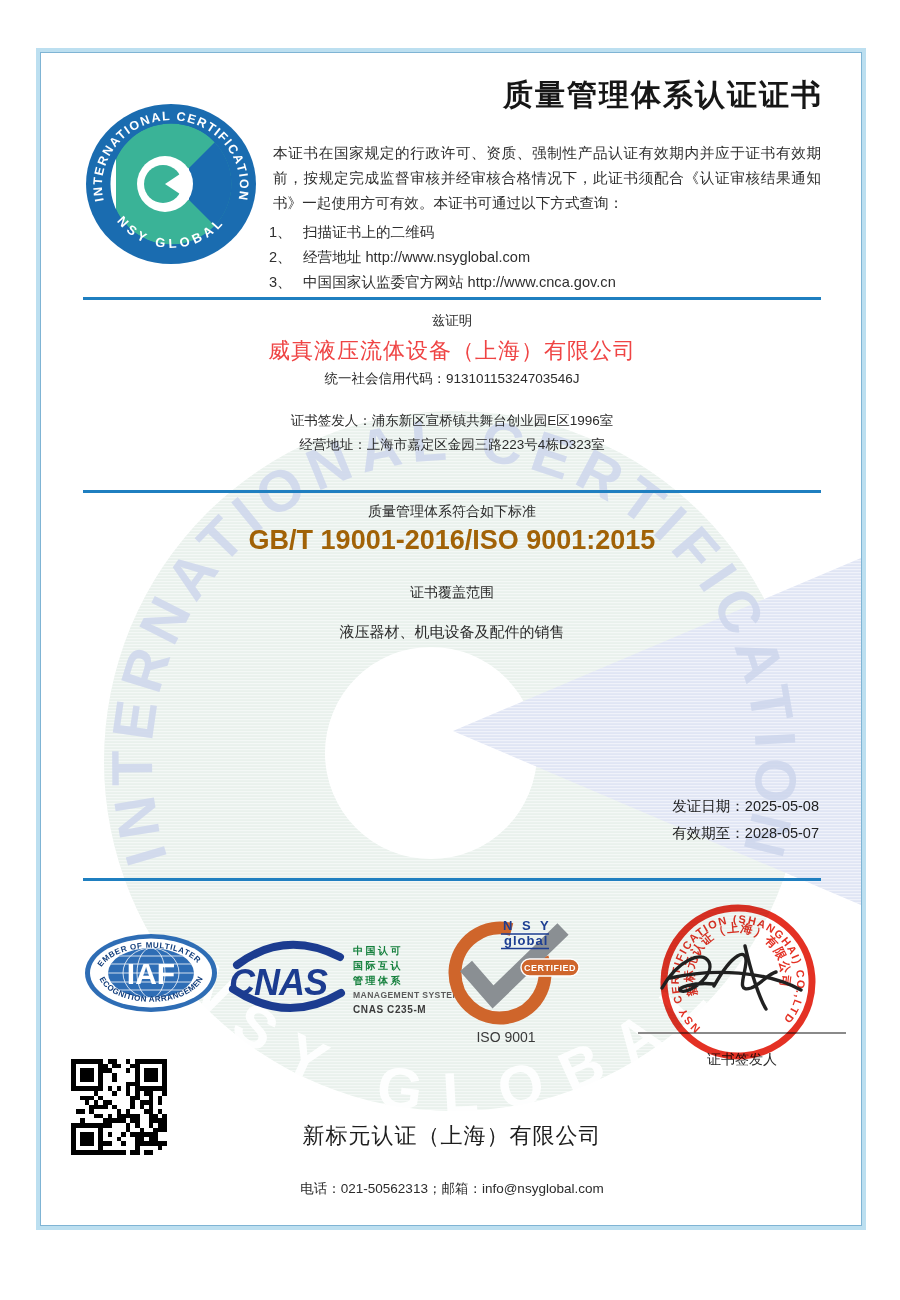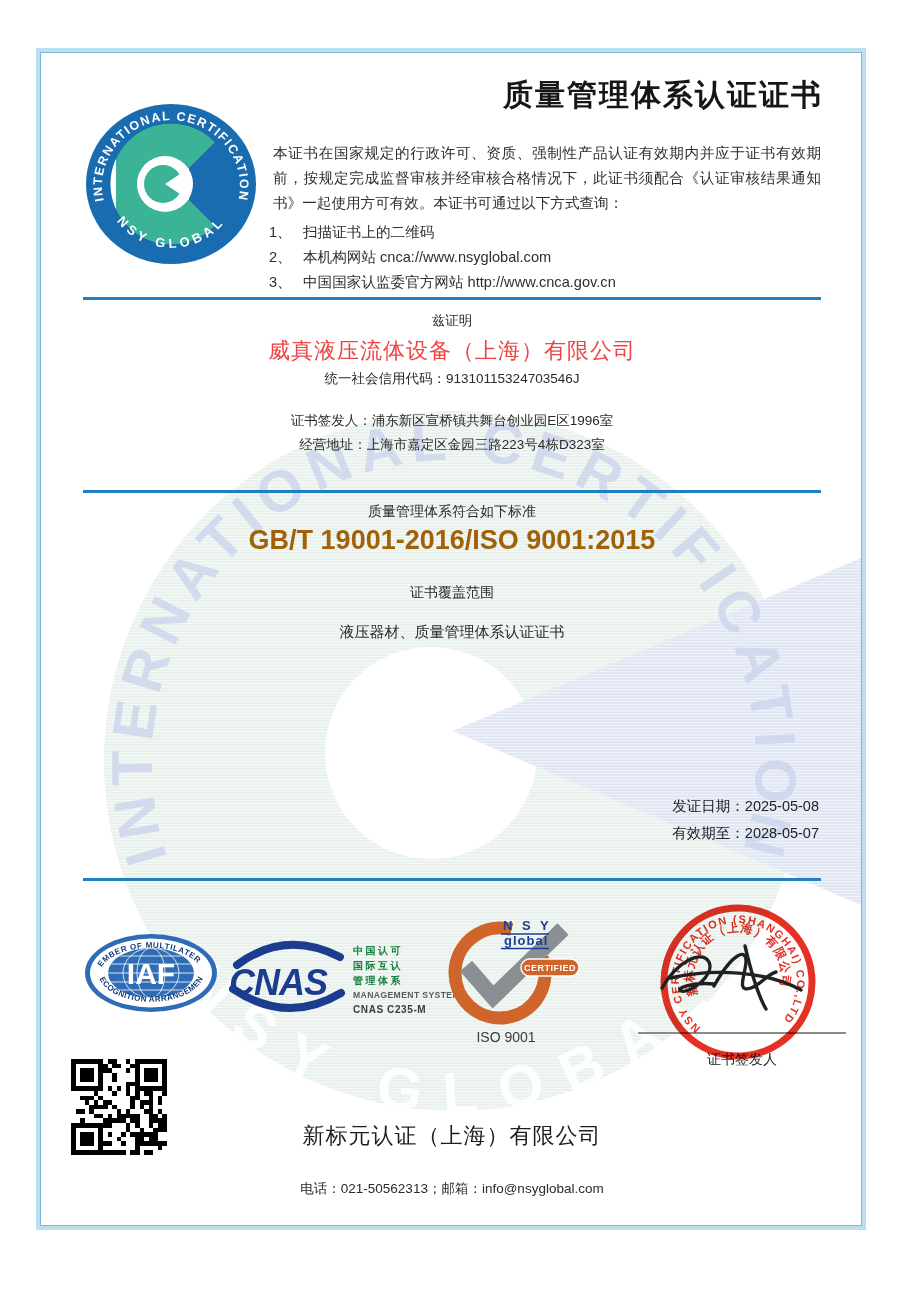--- a/index.html
+++ b/index.html
@@ -100,41 +100,41 @@
 
   <div class="abs z1 introcol">
     <p>本证书在国家规定的行政许可、资质、强制性产品认证有效期内并应于证书有效期前，按规定完成监督审核并经审核合格情况下，此证书须配合《认证审核结果通知书》一起使用方可有效。本证书可通过以下方式查询：</p>
     <div class="ilist">
       <div class="irow">
         <span class="num">1、</span>
         <span>扫描证书上的二维码</span>
       </div>
       <div class="irow">
         <span class="num">2、</span>
-        <span>本机构网站 cnca://www.nsyglobal.com</span>
+        <span>经营地址 http://www.nsyglobal.com</span>
       </div>
       <div class="irow">
         <span class="num">3、</span>
         <span>中国国家认监委官方网站 http://www.cnca.gov.cn</span>
       </div>
     </div>
   </div>
 
   <div class="abs z1 divider d1"></div>
   <div class="abs z1 ctr lead">兹证明</div>
   <div class="abs z1 ctr company">威真液压流体设备（上海）有限公司</div>
   <div class="abs z1 ctr credit">统一社会信用代码：91310115324703546J</div>
   <div class="abs z1 ctr addr1">证书签发人：浦东新区宣桥镇共舞台创业园E区1996室</div>
   <div class="abs z1 ctr addr2">经营地址：上海市嘉定区金园三路223号4栋D323室</div>
 
   <div class="abs z1 divider d2"></div>
   <div class="abs z1 ctr stdhead">质量管理体系符合如下标准</div>
   <div class="abs z1 ctr stdcode">GB/T 19001-2016/ISO 9001:2015</div>
   <div class="abs z1 ctr scopehead">证书覆盖范围</div>
-  <div class="abs z1 ctr scopetext">液压器材、质量管理体系认证证书</div>
+  <div class="abs z1 ctr scopetext">液压器材、机电设备及配件的销售</div>
 
   <div class="abs z1 cinfo cright">
     <div><span>发证日期：</span><span>2025-05-08</span></div>
     <div><span>有效期至：</span><span>2028-05-07</span></div>
   </div>
   <div class="abs z1 divider d3"></div>
 
   <svg class="abs z1" style="left:42px;top:879px;" width="136" height="82" viewBox="0 0 136 82">
     <defs>
       <path id="iafTop" d="M20,33 A52,28 0 0 1 116,33" fill="none"></path>

